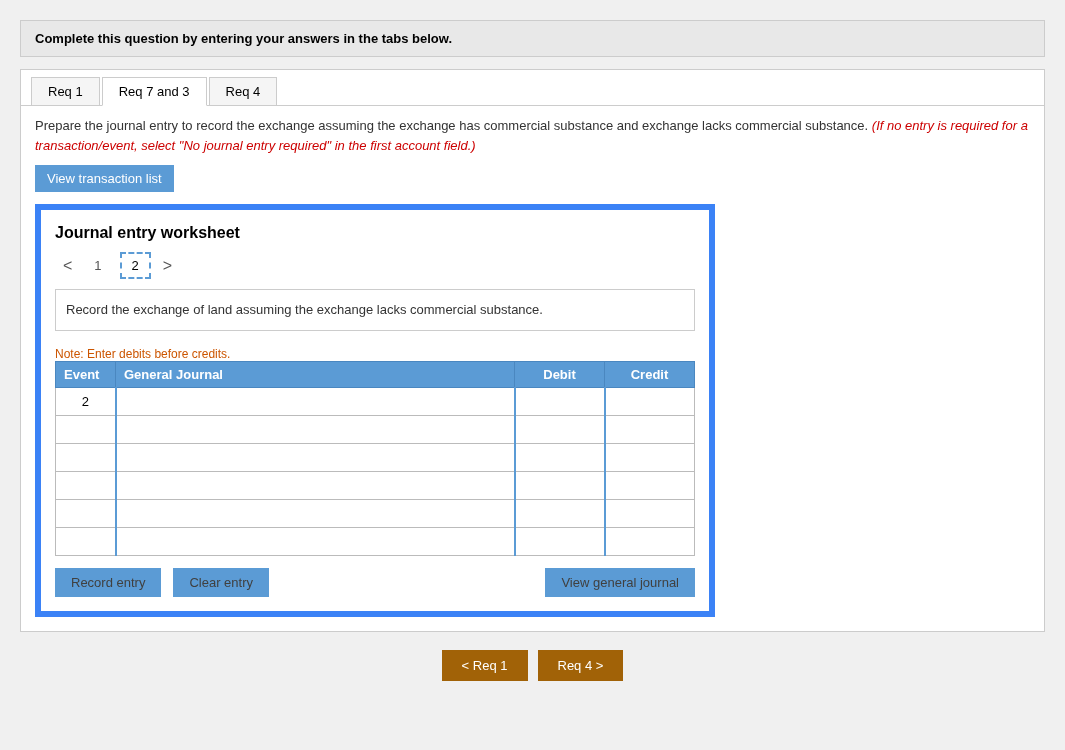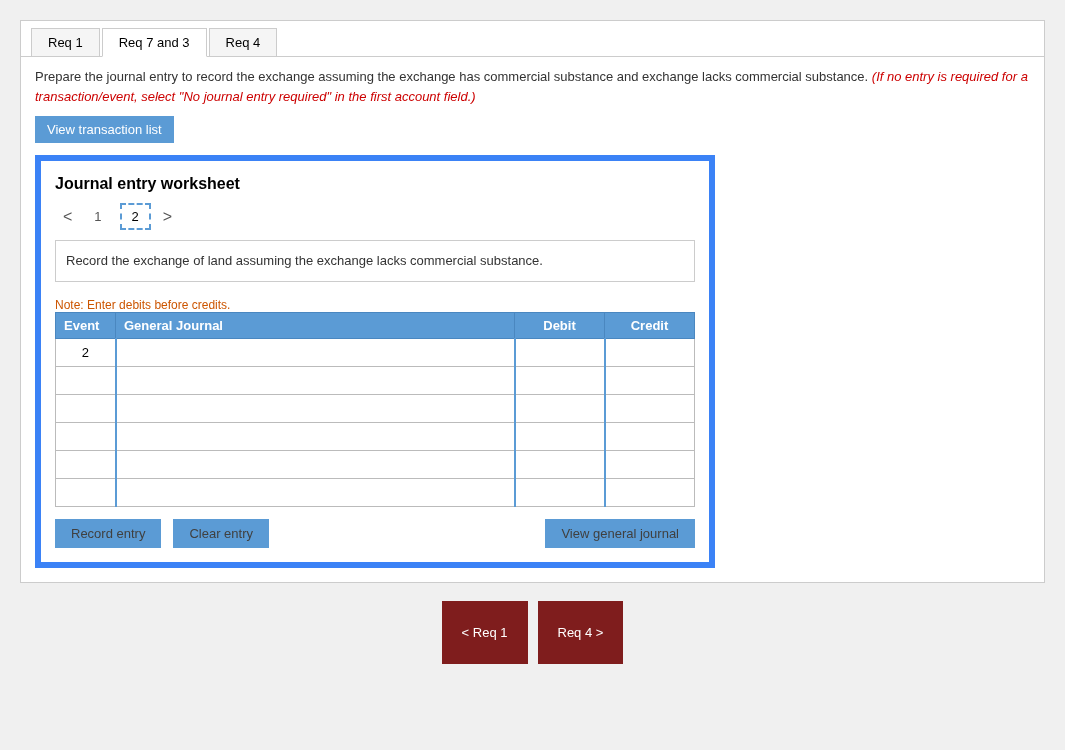--- a/index.html
+++ b/index.html
@@ -174,33 +174,36 @@
     .btn-row .spacer {
       flex: 1;
     }
     .bottom-nav {
       display: flex;
       justify-content: center;
       gap: 10px;
       margin-top: 18px;
     }
     .btn-nav {
-      background: #7f1d1d;
+      background: #a16207;
       color: #fff;
       border: none;
-      padding: 24px 20px;
+      padding: 8px 20px;
       cursor: pointer;
       font-size: 13px;
     }
   </style>
 </head>
 <body>
 
 <div class="page-wrapper">
 
+  <div class="instruction-banner">
+    <span>Complete this question by entering your answers in the tabs below.</span>
+  </div>
 
   <div class="tabs-container">
     <div class="tab">
       <span>Req 1</span>
     </div>
     <div class="tab active">
       <span>Req 7 and 3</span>
     </div>
     <div class="tab">
       <span>Req 4</span>

